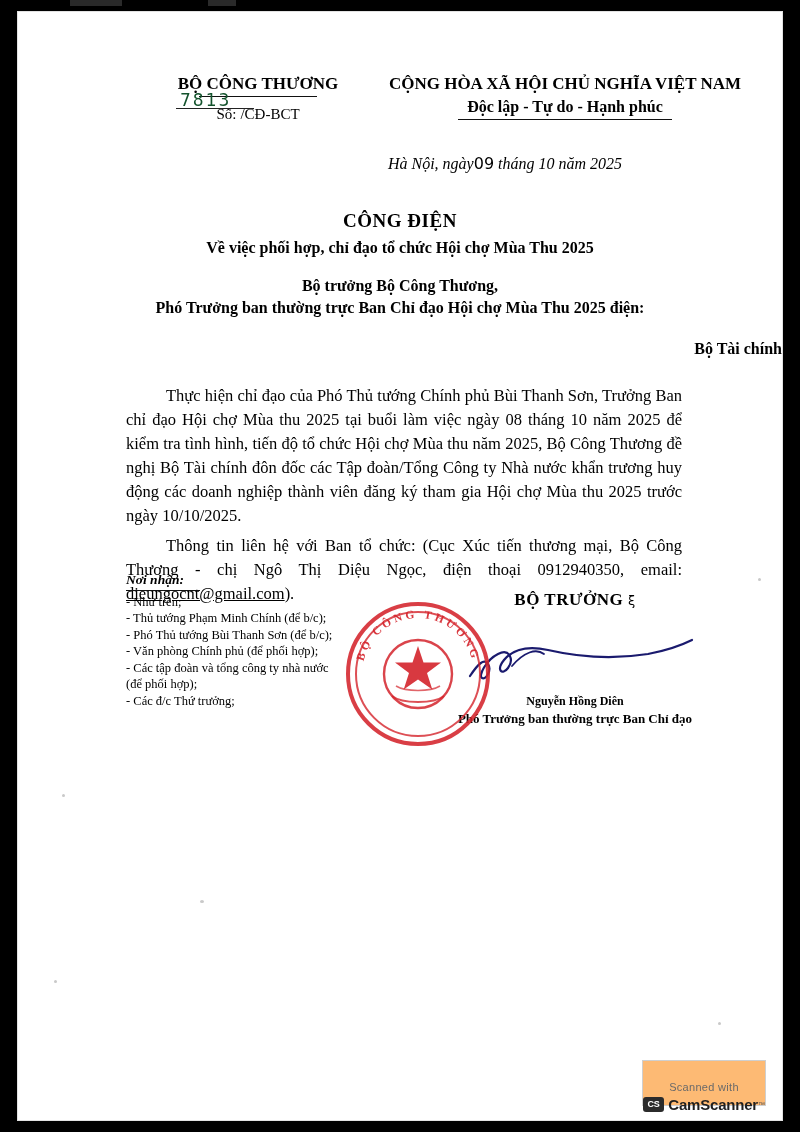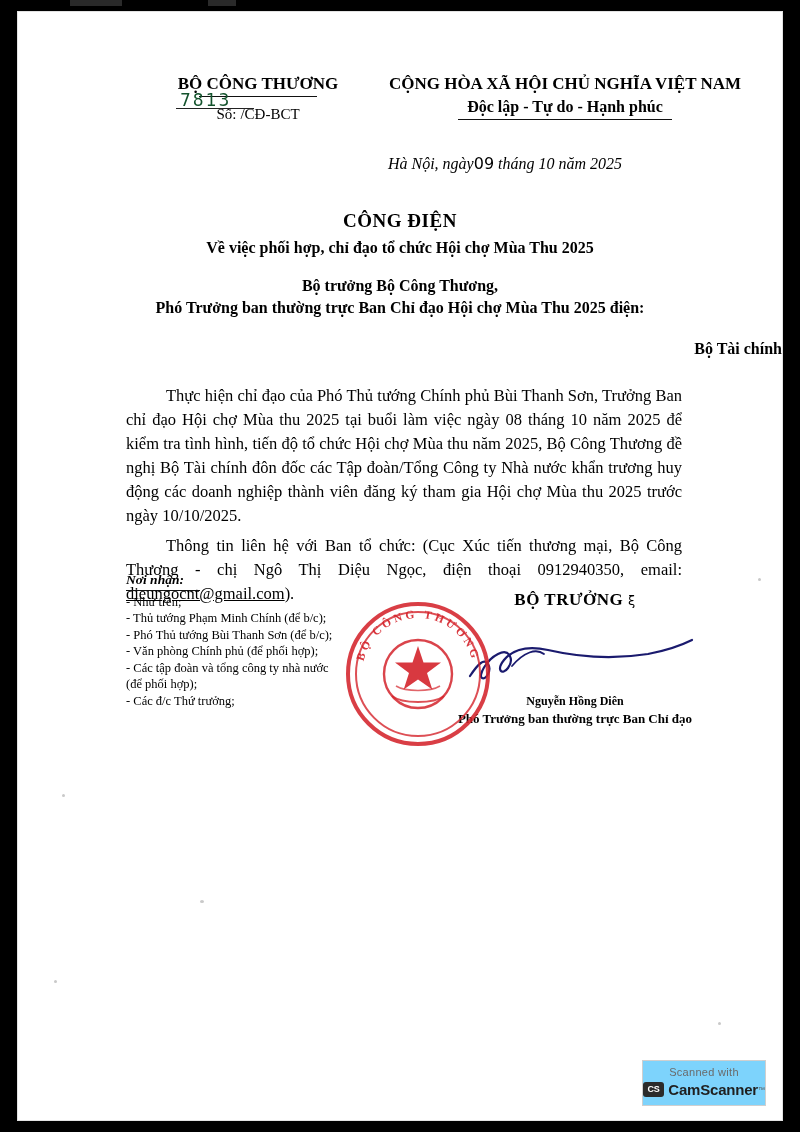--- a/index.html
+++ b/index.html
@@ -243,25 +243,25 @@
     height: 148px;
   }
 
   
   .cam {
     position: absolute;
     right: 16px;
     bottom: 14px;
     width: 124px;
     height: 46px;
-    background: #7dd3fc;
+    background: #fdba74;
     border: 1px solid #cfcfcf;
     box-sizing: border-box;
     text-align: center;
-    padding-top: 5px;
+    padding-top: 20px;
   }
   .cam .cam-top {
     font-family: "Liberation Sans", sans-serif;
     font-size: 11px;
     color: #6a6a6a;
     letter-spacing: 0.3px;
   }
   .cam .cam-bot {
     display: flex;
     align-items: center;

